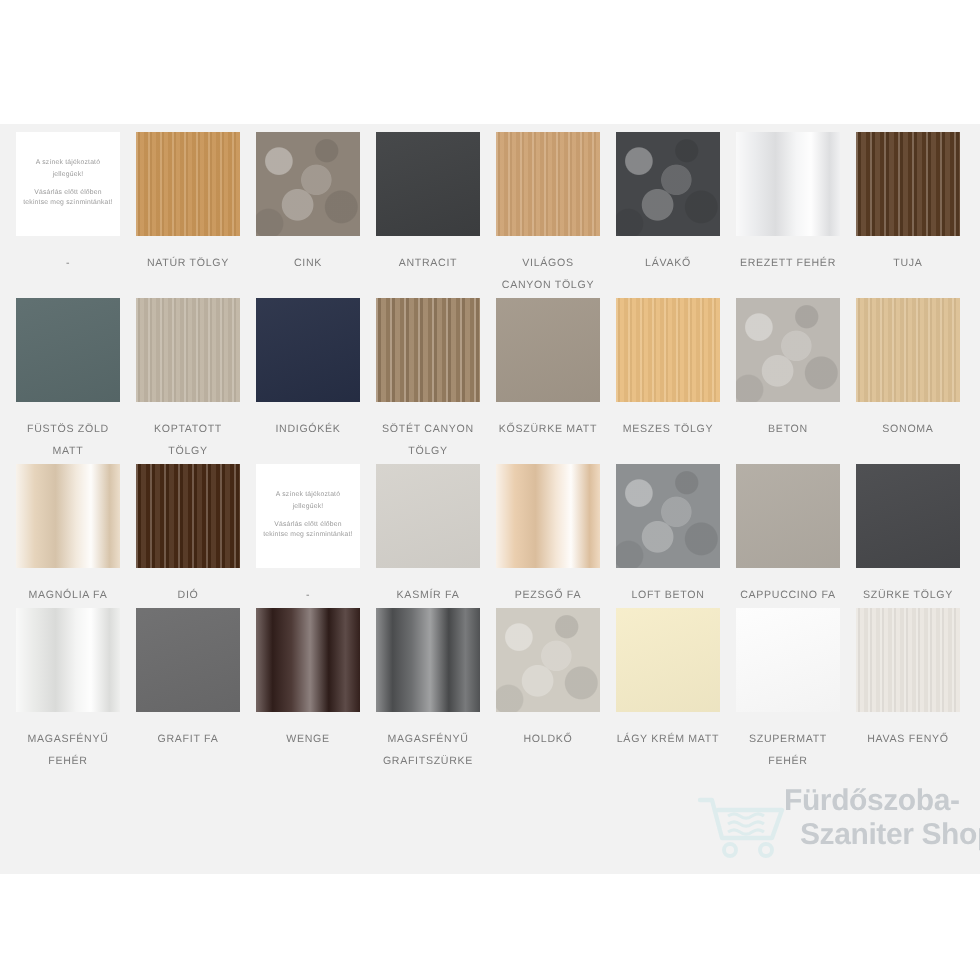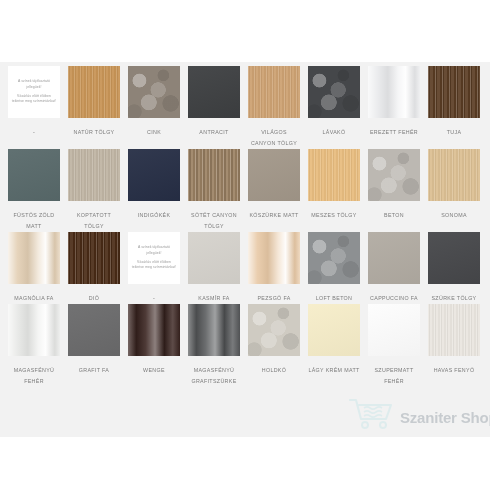--- a/index.html
+++ b/index.html
@@ -272,15 +272,16 @@
 
   <div class="watermark">
     <svg class="wm-cart" viewBox="0 0 46 34">
       <path d="M2 4 L8 4 L13 23 L38 23 L43 9 L11 9" fill="none" stroke="#cfe8ea" stroke-width="2.2" stroke-linecap="round" stroke-linejoin="round"></path>
       <path d="M16 12 q3 -2.2 6 0 t6 0 t6 0" fill="none" stroke="#cfe8ea" stroke-width="1.6"></path>
       <path d="M16 16 q3 -2.2 6 0 t6 0 t6 0" fill="none" stroke="#cfe8ea" stroke-width="1.6"></path>
       <path d="M16 20 q3 -2.2 6 0 t6 0 t6 0" fill="none" stroke="#cfe8ea" stroke-width="1.6"></path>
       <circle cx="17" cy="29" r="3" fill="none" stroke="#cfe8ea" stroke-width="2"></circle>
       <circle cx="35" cy="29" r="3" fill="none" stroke="#cfe8ea" stroke-width="2"></circle>
     </svg>
+    <div class="wm-text">Fürdőszoba-</div>
     <div class="wm-text wm-t2">Szaniter Shop</div>
   </div>
 </div>
 
 </body></html>

